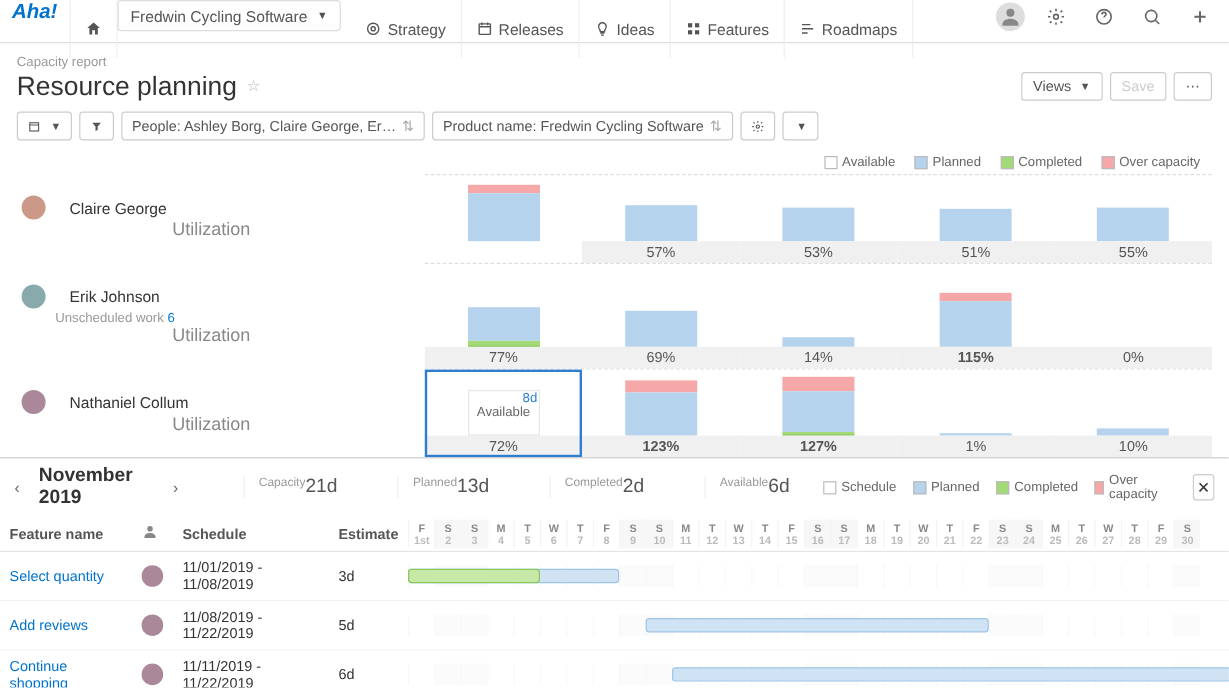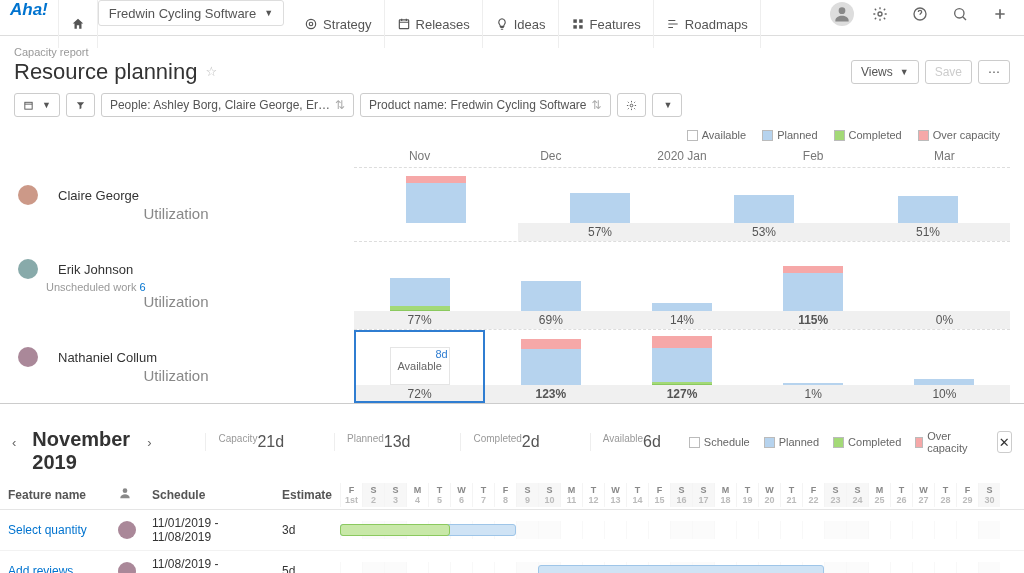--- a/index.html
+++ b/index.html
@@ -59,21 +59,21 @@
 .seg.avail { background: #fff; border: 1px solid #e5e5e5; }
 .util-strip { position: absolute; left: 0; right: 0; bottom: -18px; height: 18px; background: #f0f0f0; color: #555; font-size: 12px; display: flex; align-items: center; justify-content: center; }
 .util-strip.bold { font-weight: 700; }
 .person-block { position: relative; padding-bottom: 18px; }
 .selected-box { position: absolute; border: 2px solid #2f7dd1; pointer-events: none; }
 .sel-label { position: absolute; width: 100%; text-align: center; font-size: 11px; color: #2f7dd1; }
 .sel-sub { position: absolute; width: 100%; text-align: center; font-size: 11px; color: #666; }
 
 .detail-panel { border-top: 1px solid #ccc; position: relative; }
 .detail-head { display: flex; align-items: center; padding: 6px 12px; gap: 16px; }
-.detail-title { font-size: 20px; font-weight: 700; display: flex; align-items: center; gap: 8px; margin-top: 18px; }
+.detail-title { font-size: 16px; font-weight: 700; display: flex; align-items: center; gap: 8px; }
 .chev { cursor: pointer; color: #666; }
 .metric { display: flex; flex-direction: row; border-left: 1px solid #eee; padding: 0 12px; margin-left: 38px; }
 .metric-label { font-size: 10px; color: #999; }
 .metric-val { font-size: 16px; color: #555; }
 .detail-legend { margin-left: auto; display: flex; gap: 14px; font-size: 11px; color: #666; }
 .close-x { border: 1px solid #ccc; border-radius: 3px; width: 22px; height: 22px; display: flex; align-items: center; justify-content: center; cursor: pointer; margin-left: 10px; }
 
 .task-table { width: 100%; border-collapse: collapse; font-size: 12px; }
 .task-table th { text-align: left; font-weight: 700; color: #555; padding: 6px 8px; border-bottom: 1px solid #e5e5e5; }
 .task-table td { padding: 6px 8px; border-bottom: 1px solid #f2f2f2; }
@@ -232,27 +232,20 @@
       </div>
     <div class="legend-item">
         <span class="sw comp"></span>
         <span>Completed</span>
       </div>
     <div class="legend-item">
         <span class="sw over"></span>
         <span>Over capacity</span>
       </div>
   </div>
-  <div class="month-header" id="month-header">
-      <div class="month-col">Nov</div>
-      <div class="month-col">Dec</div>
-      <div class="month-col">2020 Jan</div>
-      <div class="month-col">Feb</div>
-      <div class="month-col">Mar</div>
-    </div>
   <div id="people-rows">
       <div class="person-block">
         <div class="person-row">
           <div class="person-left">
             <div class="person-name-row">
               <div class="av "></div>
               <div>Claire George</div>
             </div>
             <div class="util-label">Utilization</div>
           </div>
@@ -273,20 +266,26 @@
               <div class="bar-stack">
                 <div class="seg plan" style="height: 28px;"></div>
               </div>
               <div class="util-strip">53%</div>
             </div>
             <div class="cell">
               <div class="bar-stack">
                 <div class="seg plan" style="height: 27px;"></div>
               </div>
               <div class="util-strip">51%</div>
+            </div>
+            <div class="cell">
+              <div class="bar-stack">
+                <div class="seg plan" style="height: 28px;"></div>
+              </div>
+              <div class="util-strip">55%</div>
             </div>
           </div>
         </div>
       </div>
       <div class="person-block">
         <div class="person-row">
           <div class="person-left">
             <div class="person-name-row">
               <div class="av b"></div>
               <div>Erik Johnson</div>

